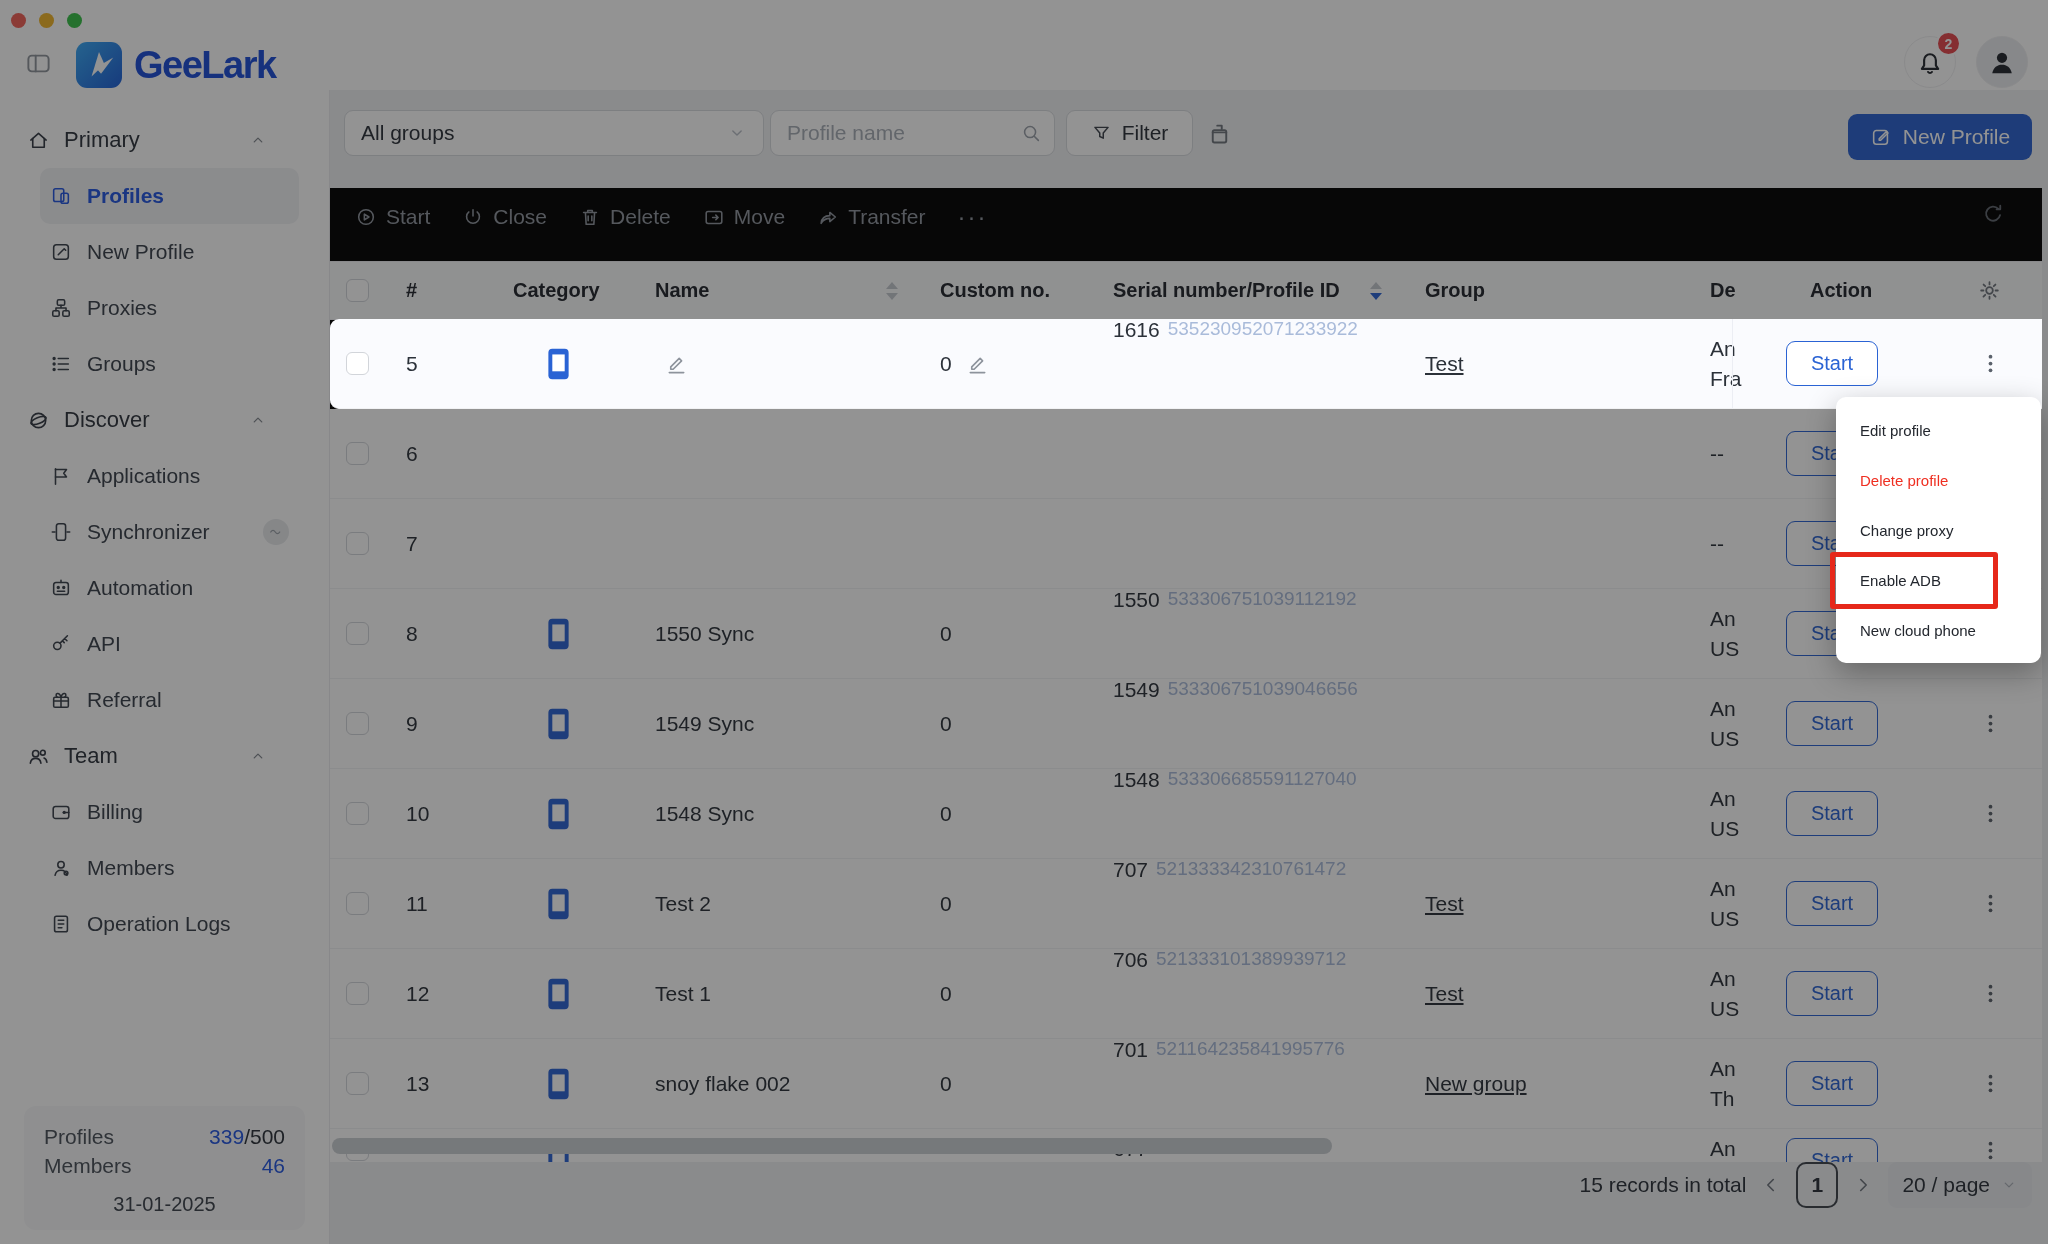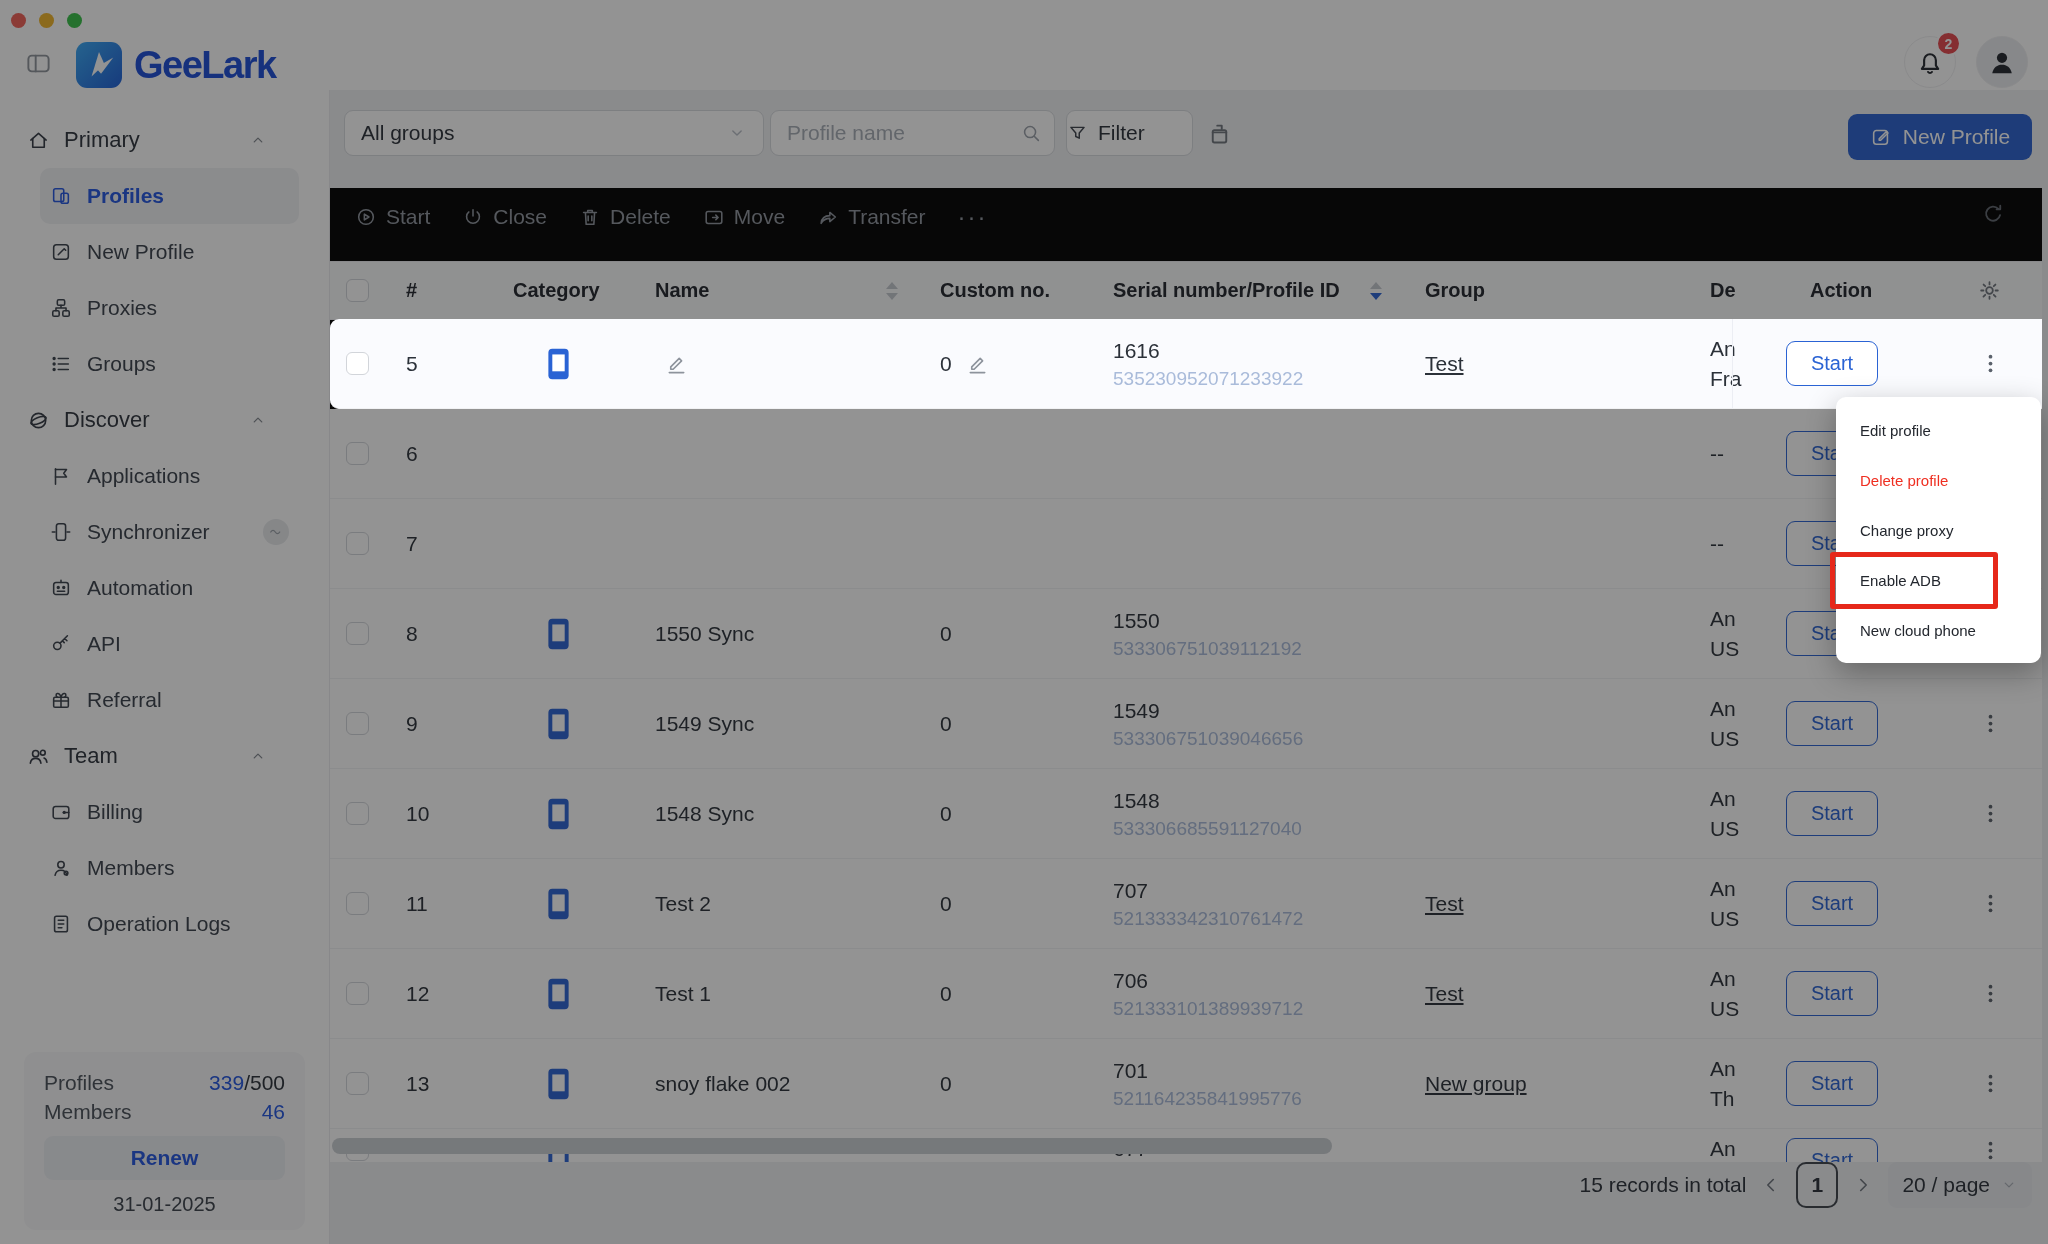--- a/index.html
+++ b/index.html
@@ -55,21 +55,21 @@
   .content{position:absolute;left:330px;top:90px;right:0;bottom:0;background:#eef0f3;}
   .select{position:absolute;left:14px;top:20px;width:420px;height:46px;background:#fff;border:1px solid #d7dade;
           border-radius:9px;display:flex;align-items:center;box-sizing:border-box;padding:0 16px;font-size:21px;color:#2b3139;}
   .select .chev{margin-left:auto;width:20px;height:20px;color:#b9bec6;}
   .search-wrap{position:absolute;left:440px;top:20px;width:285px;height:46px;}
   .search-wrap input{width:100%;height:100%;box-sizing:border-box;border:1px solid #d7dade;border-radius:9px;
           padding:0 46px 0 16px;font-size:21px;color:#2b3139;background:#fff;outline:none;font-family:inherit;}
   .search-wrap input::placeholder{color:#a7adb6;}
   .search-icon{position:absolute;right:13px;top:12px;width:22px;height:22px;color:#9aa0a9;}
   .filterbtn{position:absolute;left:736px;top:20px;width:127px;height:46px;background:#fff;border:1px solid #d7dade;
-          border-radius:9px;display:flex;align-items:center;justify-content:flex-start;gap:10px;box-sizing:border-box;
+          border-radius:9px;display:flex;align-items:center;justify-content:center;gap:10px;box-sizing:border-box;
           font-size:21px;color:#2b3139;}
   .filterbtn .icon{width:21px;height:21px;color:#3c424b;}
   .clearbin{position:absolute;left:876px;top:30px;width:27px;height:27px;color:#6f757d;}
   .newprofile{position:absolute;left:1518px;top:24px;width:184px;height:46px;border-radius:9px;background:#2b62cf;
           color:#fff;font-size:21px;display:flex;align-items:center;justify-content:center;gap:11px;}
   .newprofile .icon{width:22px;height:22px;}
 
   .card{position:absolute;left:0;top:98px;width:1712px;height:974px;background:#000000;}
   .actionbar{position:absolute;left:0;top:0;right:0;height:74px;border-bottom:1px solid #ededf0;display:flex;
           align-items:center;padding:0 0 16px 25px;gap:32px;box-sizing:border-box;}
@@ -100,21 +100,21 @@
   .t-row.hl::after{content:'';position:absolute;left:1402px;top:0;bottom:0;width:1px;background:#eceef4;}
   .tc{position:absolute;top:0;height:100%;display:flex;align-items:center;font-size:21px;color:#2b3139;}
   .c-check{left:16px;}
   .checkbox{width:23px;height:23px;border:1.5px solid #d2d5da;border-radius:6px;background:#fff;box-sizing:border-box;}
   .c-num{left:76px;}
   .c-cat{left:206px;width:44px;justify-content:center;}
   .phone-ic{width:27px;height:34px;}
   .c-name{left:325px;gap:10px;}
   .editpen{width:23px;height:23px;color:#8d939c;}
   .c-custom{left:610px;gap:14px;}
-  .c-serial{left:783px;flex-direction:column;align-items:flex-start;justify-content:center;gap:8px;}
+  .c-serial{left:783px;flex-direction:row;align-items:flex-start;justify-content:center;gap:8px;}
   .serial-no{line-height:1;}
   .profile-id{font-size:19px;color:#a9bbda;line-height:1;}
   .c-group{left:1095px;text-decoration:underline;}
   .c-device{left:1380px;width:32px;flex-direction:column;align-items:flex-start;justify-content:center;gap:9px;
             overflow:hidden;white-space:nowrap;line-height:1;}
   .c-action{left:1456px;}
   .startbtn{width:92px;height:45px;border:1.5px solid #2a63d4;border-radius:9px;background:#fff;color:#2a63d4;
             font-size:20px;display:flex;align-items:center;justify-content:center;box-sizing:border-box;}
   .c-dots{left:1645px;width:30px;justify-content:center;color:#5a616b;}
   .c-dots .icon{width:25px;height:25px;}
@@ -357,21 +357,20 @@
       </nav>
     <div class="usage">
       <div class="usage-row">
         <span>Profiles</span>
         <span class="usage-val"><span class="blue">339</span><span>/500</span></span>
       </div>
       <div class="usage-row">
         <span>Members</span>
         <span class="usage-val blue">46</span>
       </div>
-      <div class="renew">Renew</div>
       <div class="expiry">31-01-2025</div>
     </div>
   </aside>
 
   <main class="content">
     <div class="select">
       <span>All groups</span>
       <span class="icon chev" id="i-chevdown1">
           <svg viewBox="0 0 24 24" fill="none" stroke="currentColor" stroke-width="1.7" stroke-linecap="round" stroke-linejoin="round">
             <path d="M7 9.5l5 5 5-5"></path>

